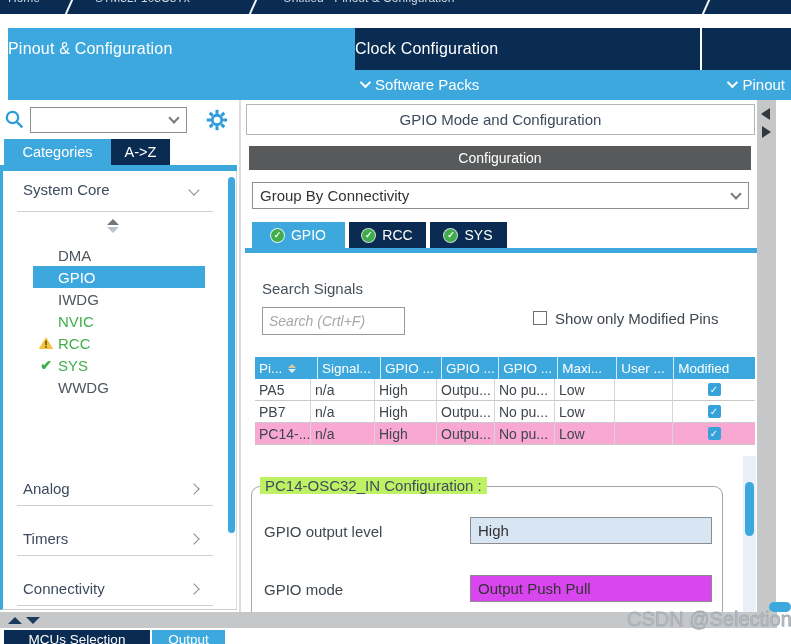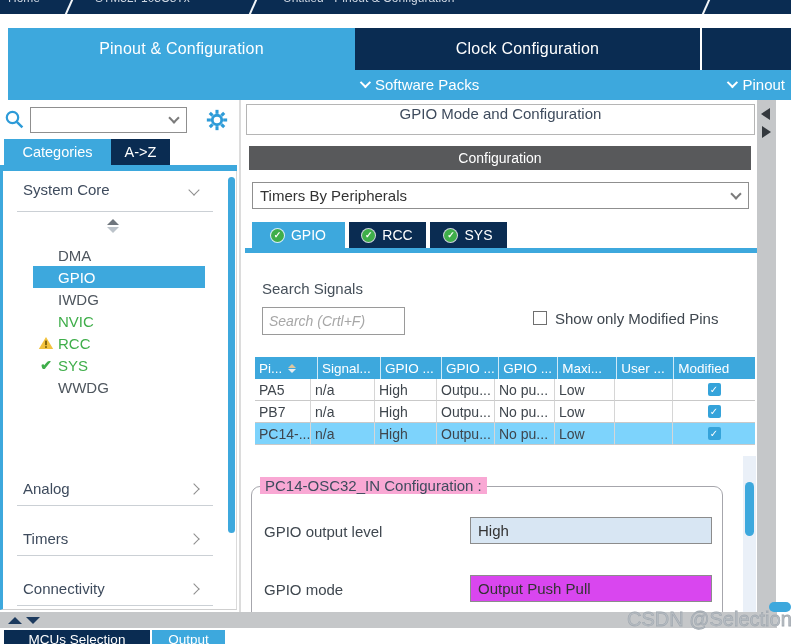--- a/index.html
+++ b/index.html
@@ -8,21 +8,21 @@
   body { position:relative; }
   .abs { position:absolute; }
 
   
   .crumb { left:0; top:0; width:791px; height:14px; background:#0A2C52; overflow:hidden; }
   .crumb .seg { position:absolute; top:-9px; font-size:12px; color:#CDD6E2; white-space:nowrap; }
   .crumb .slash { position:absolute; top:-3px; width:2px; height:20px; background:#F2F5F8; transform:rotate(24deg); }
 
   
   .tabbar { left:8px; top:28px; width:783px; height:42px; }
-  .vtab { position:absolute; top:0; height:42px; display:flex; align-items:center; justify-content:center;
+  .vtab { position:absolute; top:0; height:42px; display:flex; align-items:center; 
           color:#fff; font-size:16px; letter-spacing:.2px; }
   .vtab.cyan { background:#3DA8DD; }
   .vtab.navy { background:#0A2C52; }
 
   .subbar { left:8px; top:70px; width:783px; height:30px; background:#3DA8DD; color:#fff; }
   .subitem { position:absolute; top:0; height:28px; display:flex; align-items:center; gap:7px; font-size:15px; }
   .chev { display:inline-block; width:8px; height:8px; border-right:2px solid currentColor;
           border-bottom:2px solid currentColor; transform:rotate(45deg) translateY(-2px); }
   .chev.white { color:#fff; }
 
@@ -56,21 +56,21 @@
   .titem .txt.indent { margin-left:25px; }
   .greencheck { color:#3FAE4A; font-size:14px; font-weight:bold; }
   .treescroll { position:absolute; left:225px; top:6px; width:7px; height:356px; background:#3DA8DD; border-radius:4px; }
 
   
   .splitter { left:239px; top:100px; width:2px; height:512px; background:#DCDCDC; }
 
   
   .mainpanel { left:245px; top:100px; width:512px; height:512px; overflow:hidden; background:#fff; }
   .modehdr { position:absolute; left:1px; top:4px; width:509px; height:31px; background:#fff;
-             border:1px solid #B5B5B5; display:flex; align-items:flex-start; justify-content:center;
+             border:1px solid #B5B5B5; display:flex; align-items:center; justify-content:center;
              font-size:15px; color:#3E4B5D; }
   .confbar { position:absolute; left:4px; top:46px; width:502px; height:24px; background:#58595B;
              color:#fff; font-size:14px; display:flex; align-items:center; justify-content:center; }
   .groupcombo { left:7px; top:82px; width:497px; height:27px; }
   .groupcombo .val { position:absolute; left:7px; top:4px; font-size:15px; color:#333; }
   .ptab { position:absolute; top:122px; height:26px; display:flex; align-items:center; justify-content:center;
           gap:7px; color:#fff; font-size:14px; }
   .ptab.cyan { background:#3DA8DD; }
   .ptab.navy { background:#0A2C52; }
   .ckcircle { width:13px; height:13px; border-radius:50%; background:#3FAE4A;
@@ -82,34 +82,34 @@
   .sinput::placeholder { color:#A7A7A7; font-style:italic; }
   .cbox { position:absolute; width:14px; height:14px; background:#fff; border:1.5px solid #6F6F6F; }
 
   
   .sigtable { position:absolute; left:10px; top:257px; width:500px; }
   .trow { display:flex; height:22px; }
   .hcell { background:#3DA8DD; color:#fff; font-size:13.5px; display:flex; align-items:center;
            padding-left:4px; border-right:1px solid rgba(255,255,255,.75); overflow:hidden; white-space:nowrap; }
   .bcell { font-size:14px; color:#3F464D; display:flex; align-items:center; padding-left:4px;
            border-right:1px solid #D6D6D6; border-bottom:1px solid #C9C9C9; overflow:hidden; white-space:nowrap; }
-  .rowsel .bcell { background:#7dd3fc; }
+  .rowsel .bcell { background:#f9a8d4; }
   .sorticon { margin-left:6px; display:inline-flex; flex-direction:column; gap:1px; }
   .sorticon .u { width:0; height:0; border-left:4px solid transparent; border-right:4px solid transparent;
                  border-bottom:4px solid #DEC69E; }
   .sorticon .d { width:0; height:0; border-left:4px solid transparent; border-right:4px solid transparent;
                  border-top:4px solid #E7ECF0; }
   .modcell { justify-content:center; padding-left:0; }
   .modbox { width:13px; height:13px; background:#35A3DA; border-radius:2px; display:flex;
             align-items:center; justify-content:center; color:#fff; font-size:10px; }
 
   
   .pingroup { position:absolute; left:6px; top:386px; width:472px; height:160px;
               border:1px solid #A6A6AC; border-radius:9px; }
-  .pingroup .legend { position:absolute; left:8px; top:-10px; background:#f9a8d4; padding:0 5px;
+  .pingroup .legend { position:absolute; left:8px; top:-10px; background:#bef264; padding:0 5px;
                       font-size:15px; color:#3E4B5D; white-space:nowrap; }
   .fieldlbl { position:absolute; left:12px; font-size:15px; color:#3F474F; }
   .fieldsel { position:absolute; left:218px; width:242px; height:27px; border:1px solid #8C8C8C; background:#d946ef; }
   .fieldsel.hl { background:#D8E6F3; }
   .fieldsel .val { position:absolute; left:7px; top:4px; font-size:15px; color:#333; }
 
   .vtrack { position:absolute; left:498px; top:356px; width:13px; height:156px; background:#EAF0F8; }
   .vthumb { position:absolute; left:500px; top:382px; width:9px; height:54px; background:#3DA8DD; border-radius:5px; }
 
   
@@ -259,21 +259,21 @@
 <div class="abs splitter"></div>
 
 <div class="abs mainpanel">
   <div class="modehdr">
     <span>GPIO Mode and Configuration</span>
   </div>
   <div class="confbar">
     <span>Configuration</span>
   </div>
   <div class="combo groupcombo">
-    <span class="val">Timers By Peripherals</span>
+    <span class="val">Group By Connectivity</span>
     <span class="cchev"></span>
   </div>
 
   <div class="ptab cyan" style="left:7px; width:93px">
     <span class="ckcircle">✓</span>
     <span>GPIO</span>
   </div>
   <div class="ptab navy" style="left:104px; width:77px">
     <span class="ckcircle">✓</span>
     <span>RCC</span>

